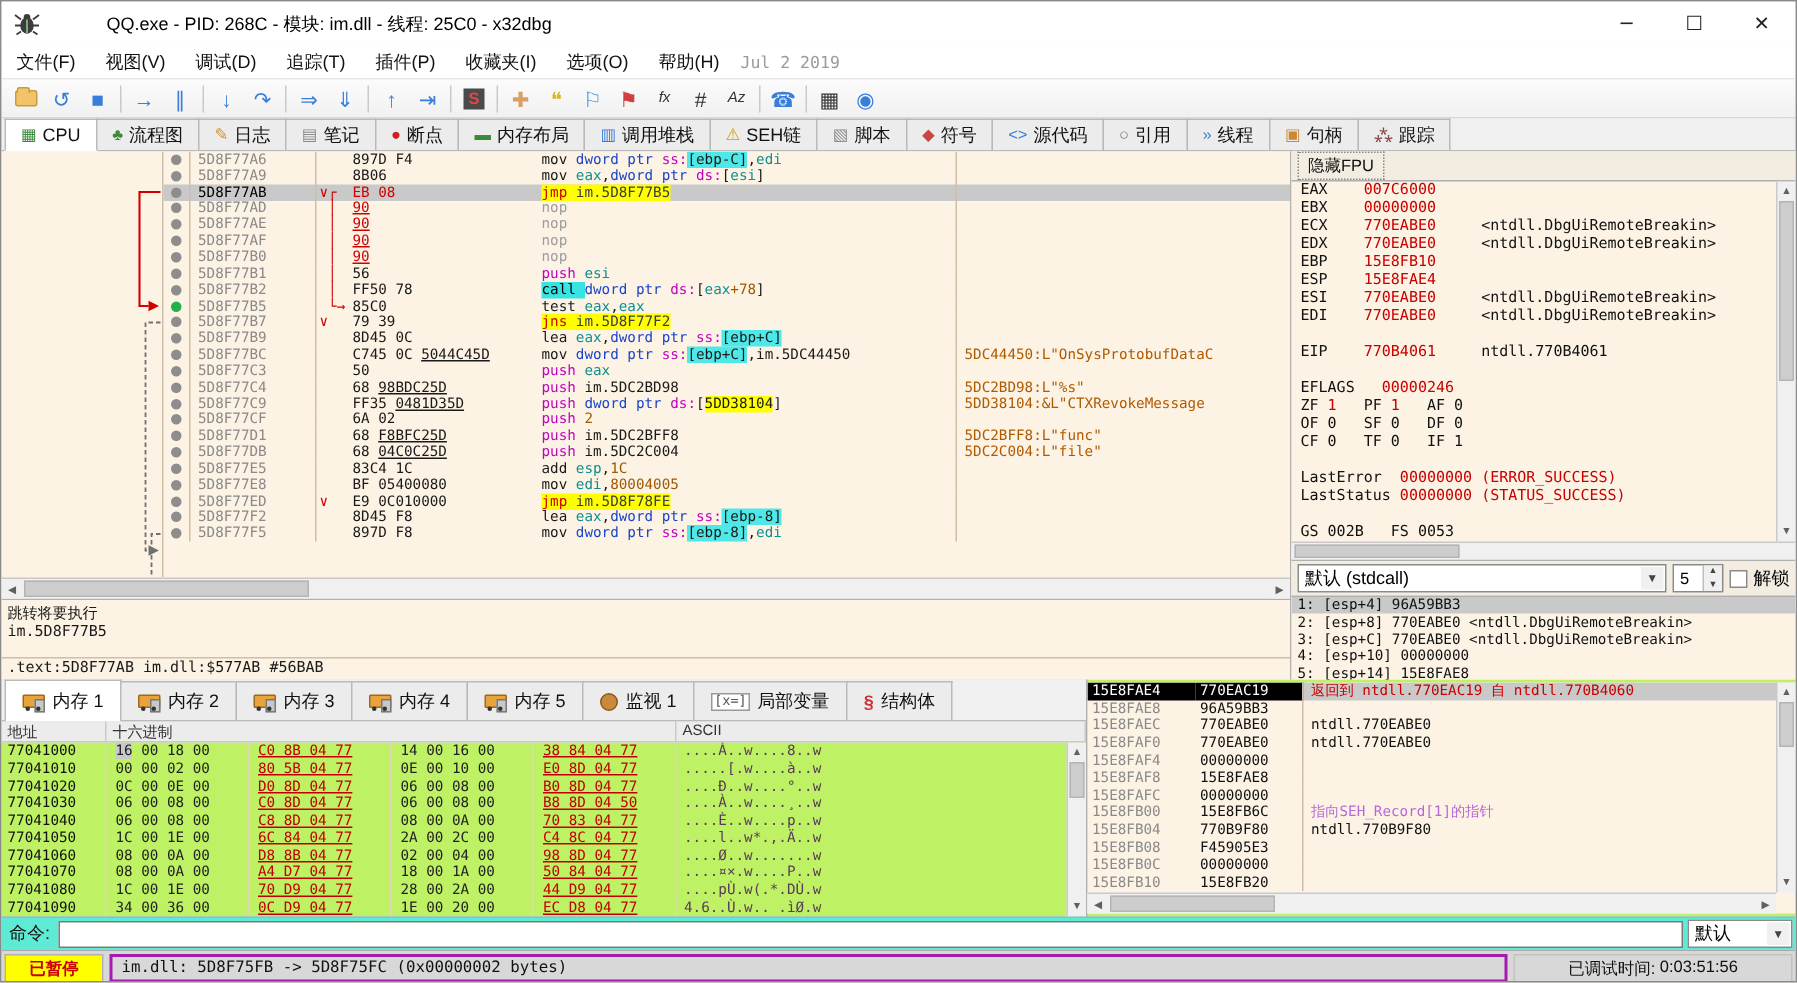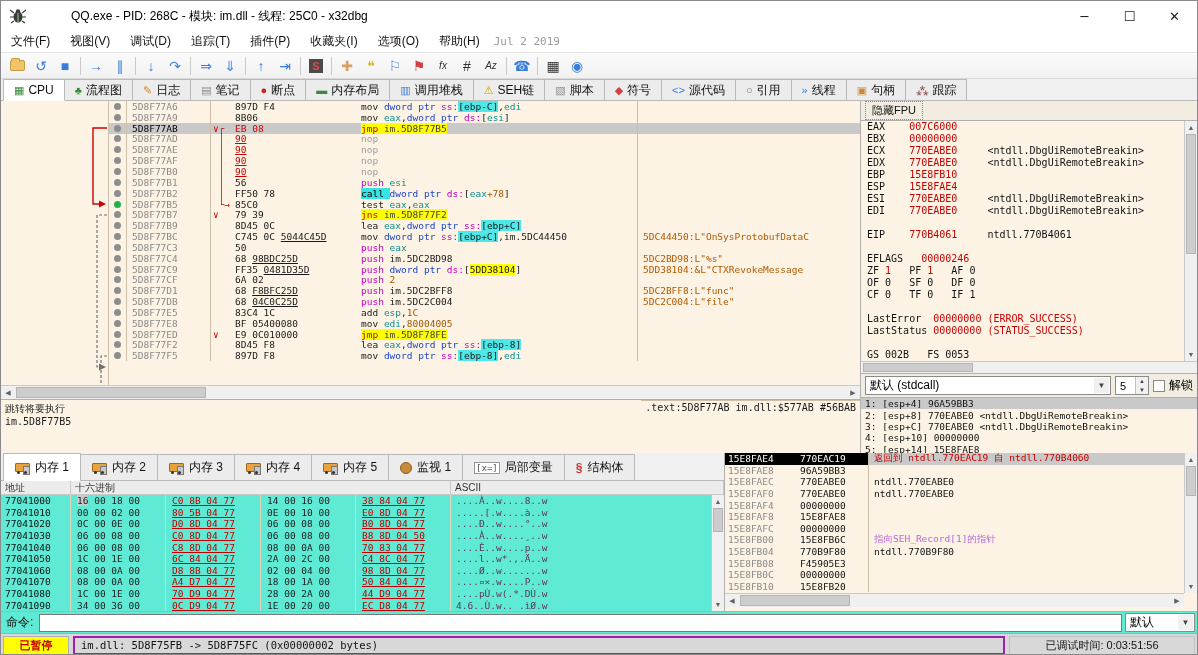--- a/index.html
+++ b/index.html
@@ -64,21 +64,21 @@
 
   
   .hscroll { height:14px; background:#f0f0f0; border-top:1px solid #c9c9c9; position:relative; }
   .sbtn { position:absolute; top:0; width:14px; height:13px; background:#f0f0f0; color:#606060; font-size:7px; display:flex; align-items:center; justify-content:center; }
   .sthumb { position:absolute; top:1px; height:11px; background:#cdcdcd; border:1px solid #b4b4b4; }
   .vscroll { position:absolute; right:0; top:0; bottom:0; width:13px; background:#f0f0f0; border-left:1px solid #c9c9c9; }
   .vbtn { height:13px; color:#606060; font-size:7px; display:flex; align-items:center; justify-content:center; }
   .vthumb { position:absolute; left:1px; width:10px; background:#cdcdcd; border:1px solid #b4b4b4; }
 
   
-  .infopane { flex:1; background:#fcf3e4; border-top:1px solid #b0b0b0; font-family:"DejaVu Sans Mono", monospace; font-size:10px; color:#1a1a1a; display:flex; flex-direction:row; }
+  .infopane { flex:1; background:#fcf3e4; border-top:1px solid #b0b0b0; font-family:"DejaVu Sans Mono", monospace; font-size:10px; color:#1a1a1a; display:flex; flex-direction:column; }
   .info-top { flex:1; padding:2px 4px; }
   .info-bottom { border-top:1px solid #cdbfa8; padding:1px 4px 2px; }
 
   
   .regs-col { flex:1; display:flex; flex-direction:column; background:#fcf3e4; }
   .regheader { height:20px; background:#f3ece0; border-bottom:1px solid #b0b0b0; display:flex; align-items:center; }
   .reghdr-btn { margin-left:4px; padding:1px 6px; border:1px dotted #888; font-size:11px; color:#111; }
   .regbody { height:240px; position:relative; overflow:hidden; }
   .regline { height:12px; padding-left:6px; font-family:"DejaVu Sans Mono", monospace; font-size:10px; white-space:pre; color:#111; }
   .rv-r { color:#c80000; }
@@ -88,21 +88,21 @@
   .spin { width:34px; height:19px; background:#fff; border:1px solid #8a8a8a; display:flex; }
   .spin .val { flex:1; display:flex; align-items:center; padding-left:4px; font-size:11px; }
   .spin .btns { width:13px; display:flex; flex-direction:column; border-left:1px solid #c0c0c0; }
   .spin .btns span { flex:1; font-size:6px; display:flex; align-items:center; justify-content:center; color:#444; background:#f0f0f0; }
   .chk { width:12px; height:12px; background:#fff; border:1px solid #8a8a8a; }
   .args { flex:1; border-top:1px solid #b0b0b0; overflow:hidden; }
   .argline { height:11.4px; padding-left:4px; font-family:"DejaVu Sans Mono", monospace; font-size:9.5px; white-space:pre; color:#111; display:flex; align-items:center; }
   .argline.sel { background:#c9c9c9; }
 
   
-  .bottom { height:158px; display:flex; background:#5eead4; }
+  .bottom { height:158px; display:flex; background:#bef264;align-items:center; }
   .dump-col { width:724px; display:flex; flex-direction:column; border-right:1px solid #b0b0b0; }
   .dumptabs { height:28px; background:#f0f0f0; display:flex; align-items:flex-end; padding-left:2px; border-bottom:1px solid #b9b9b9; }
   .dtab { display:flex; align-items:center; gap:5px; height:26px; padding:0 11px; border:1px solid #b9b9b9; border-bottom:none; background:#ececec; margin-right:-1px; font-size:12px; color:#111; }
   .dtab.active { background:#fff; height:28px; margin-bottom:-1px; }
   .ic-truck { width:15px; height:9px; background:#e8a33c; border:1px solid #9a6a20; border-radius:1px; position:relative; }
   .ic-truck::before { content:""; position:absolute; right:-1px; top:2px; width:5px; height:7px; background:#c8c8c8; border:1px solid #777; }
   .ic-truck::after { content:""; position:absolute; left:1px; bottom:-3px; width:3px; height:3px; background:#333; border-radius:50%; box-shadow:7px 0 0 #333; }
   .ic-watch { width:12px; height:12px; border-radius:50%; background:#c98a3e; border:1px solid #8a5a1a; }
   .ic-locals { font-size:9px; color:#555; border:1px solid #999; padding:0 1px; background:#fff; font-family:"DejaVu Sans Mono", monospace; }
   .ic-struct { color:#cc3333; font-weight:bold; font-size:12px; }

